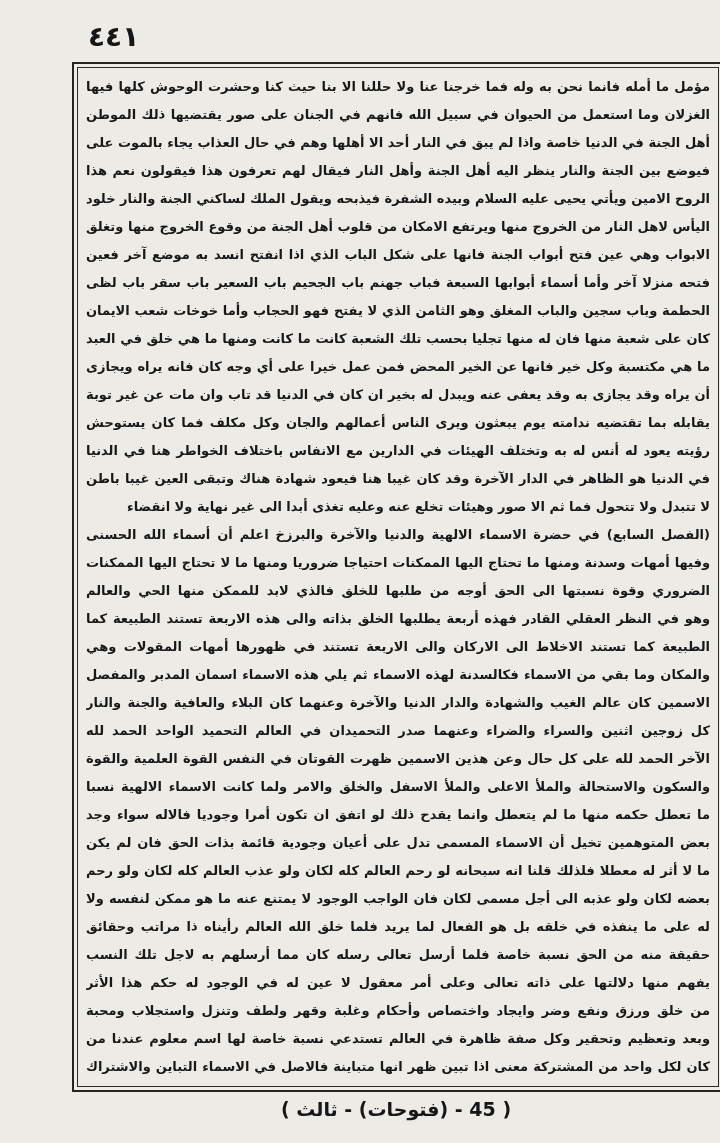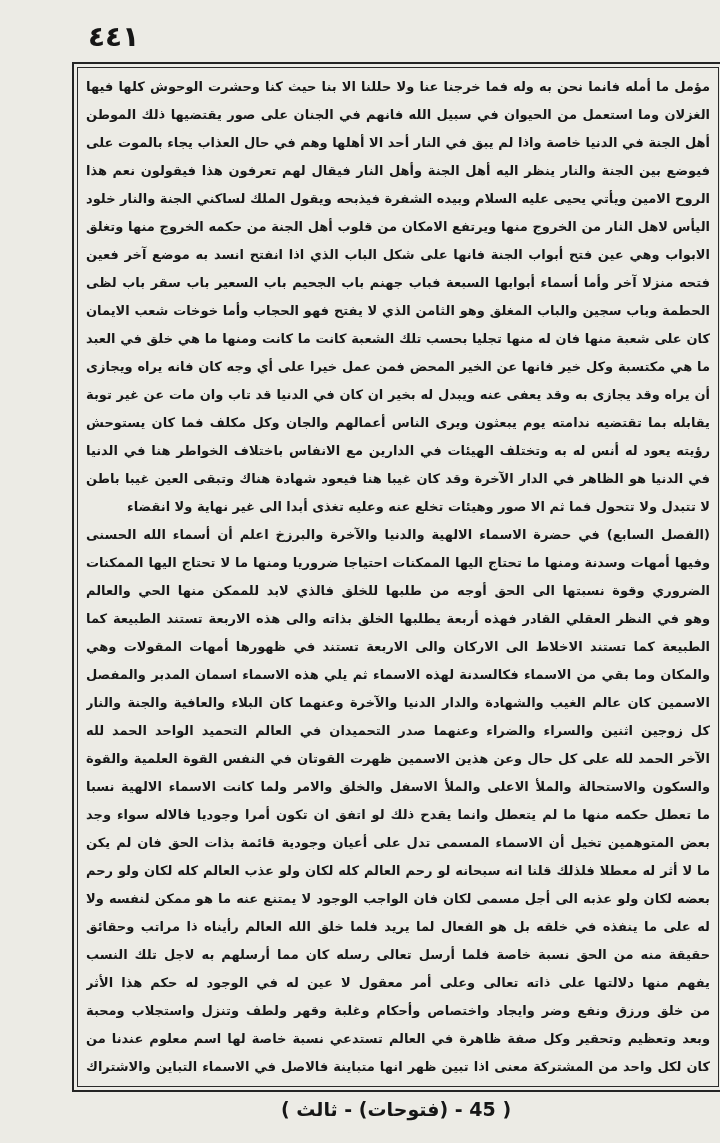--- a/index.html
+++ b/index.html
@@ -86,21 +86,21 @@
   <div class="page-number">٤٤١</div>
 
   <div class="frame">
     <div class="frame-inner">
       <div class="text-block" id="text-block">
           <div class="line">مؤمل ما أمله فانما نحن به وله فما خرجنا عنا ولا حللنا الا بنا حيث كنا وحشرت الوحوش كلها فيها انعاما من الله عليها الا</div>
           <div class="line">الغزلان وما استعمل من الحيوان في سبيل الله فانهم في الجنان على صور يقتضيها ذلك الموطن وكل حيوان تغذى به</div>
           <div class="line">أهل الجنة في الدنيا خاصة واذا لم يبق في النار أحد الا أهلها وهم في حال العذاب يجاء بالموت على صورة كبش أملح</div>
           <div class="line">فيوضع بين الجنة والنار ينظر اليه أهل الجنة وأهل النار فيقال لهم تعرفون هذا فيقولون نعم هذا الموت فيضجعه</div>
           <div class="line">الروح الامين ويأتي يحيى عليه السلام وبيده الشفرة فيذبحه ويقول الملك لساكني الجنة والنار خلود فلا موت ويقع</div>
-          <div class="line">اليأس لاهل النار من الخروج منها ويرتفع الامكان من قلوب أهل الجنة من حكمه الخروج منها وتغلق</div>
+          <div class="line">اليأس لاهل النار من الخروج منها ويرتفع الامكان من قلوب أهل الجنة من وقوع الخروج منها وتغلق</div>
           <div class="line">الابواب وهي عين فتح أبواب الجنة فانها على شكل الباب الذي اذا انفتح انسد به موضع آخر فعين غلقه لمنزل عين</div>
           <div class="line">فتحه منزلا آخر وأما أسماء أبوابها السبعة فباب جهنم باب الجحيم باب السعير باب سقر باب لظى وباب</div>
           <div class="line">الحطمة وباب سجين والباب المغلق وهو الثامن الذي لا يفتح فهو الحجاب وأما خوخات شعب الايمان فمن</div>
           <div class="line">كان على شعبة منها فان له منها تجليا بحسب تلك الشعبة كانت ما كانت ومنها ما هي خلق في العبد جبل عليه ومنها</div>
           <div class="line">ما هي مكتسبة وكل خير فانها عن الخير المحض فمن عمل خيرا على أي وجه كان فانه يراه ويجازى به ومن عمل شرا فلابد</div>
           <div class="line">أن يراه وقد يجازى به وقد يعفى عنه ويبدل له بخير ان كان في الدنيا قد تاب وان مات عن غير توبة فلابد ان يبدل بما</div>
           <div class="line">يقابله بما تقتضيه ندامته يوم يبعثون ويرى الناس أعمالهم والجان وكل مكلف فما كان يستوحش منه المكلف عند</div>
           <div class="line">رؤيته يعود له أنس له به وتختلف الهيئات في الدارين مع الانفاس باختلاف الخواطر هنا في الدنيا فان باطن الانسان</div>
           <div class="line">في الدنيا هو الظاهر في الدار الآخرة وقد كان غيبا هنا فيعود شهادة هناك وتبقى العين غيبا باطن هذه الهيئات والصور</div>
           <div class="line para-end">لا تتبدل ولا تتحول فما ثم الا صور وهيئات تخلع عنه وعليه تغذى أبدا الى غير نهاية ولا انقضاء</div>

